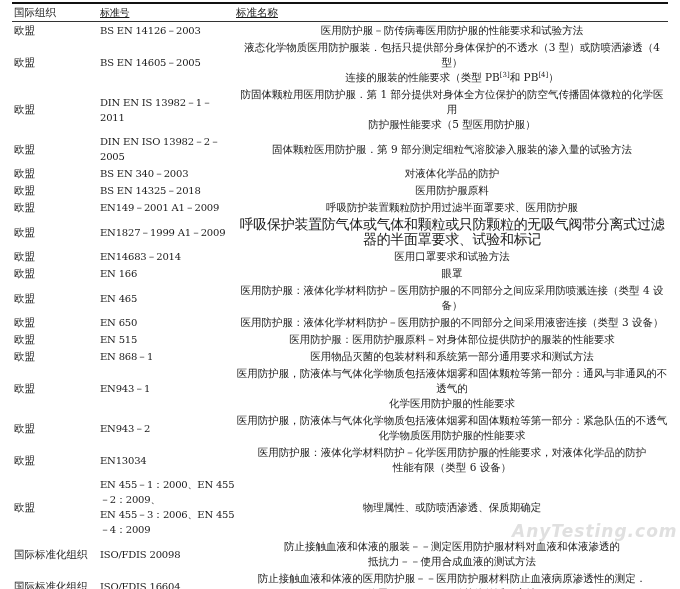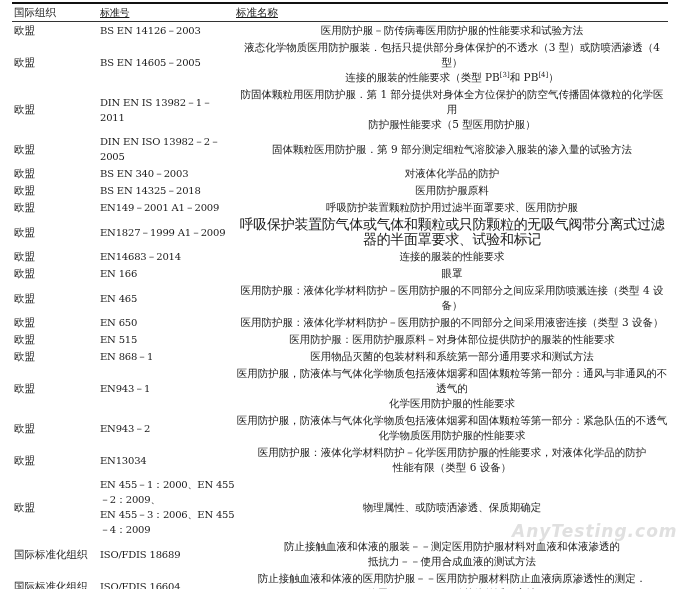--- a/index.html
+++ b/index.html
@@ -84,21 +84,21 @@
       <td class="name">呼吸防护装置颗粒防护用过滤半面罩要求、医用防护服</td>
     </tr>
     <tr>
       <td class="org">欧盟</td>
       <td class="no">EN1827－1999 A1－2009</td>
       <td class="name" style="font-size:14px;letter-spacing:-0.3px;text-align:center;">呼吸保护装置防气体或气体和颗粒或只防颗粒的无吸气阀带分离式过滤器的半面罩要求、试验和标记</td>
     </tr>
     <tr>
       <td class="org">欧盟</td>
       <td class="no">EN14683－2014</td>
-      <td class="name">连接的服装的性能要求</td>
+      <td class="name">医用口罩要求和试验方法</td>
     </tr>
     <tr>
       <td class="org">欧盟</td>
       <td class="no">EN 166</td>
       <td class="name">眼罩</td>
     </tr>
     <tr>
       <td class="org">欧盟</td>
       <td class="no">EN 465</td>
       <td class="name">医用防护服：液体化学材料防护－医用防护服的不同部分之间应采用防喷溅连接（类型 4 设备）</td>
@@ -145,21 +145,21 @@
     <tr>
       <td class="org">欧盟</td>
       <td class="no">
         <span>EN 455－1：2000、EN 455－2：2009、</span><br>
         <span>EN 455－3：2006、EN 455－4：2009</span>
       </td>
       <td class="name">物理属性、或防喷洒渗透、保质期确定</td>
     </tr>
     <tr>
       <td class="org">国际标准化组织</td>
-      <td class="no">ISO/FDIS 18689</td>
+      <td class="no">ISO/FDIS 20098</td>
       <td class="name">
         <span>防止接触血液和体液的服装－－测定医用防护服材料对血液和体液渗透的</span><br>
         <span>抵抗力－－使用合成血液的测试方法</span>
       </td>
     </tr>
     <tr>
       <td class="org">国际标准化组织</td>
       <td class="no">ISO/FDIS 16604</td>
       <td class="name">
         <span>防止接触血液和体液的医用防护服－－医用防护服材料防止血液病原渗透性的测定．</span><br>

